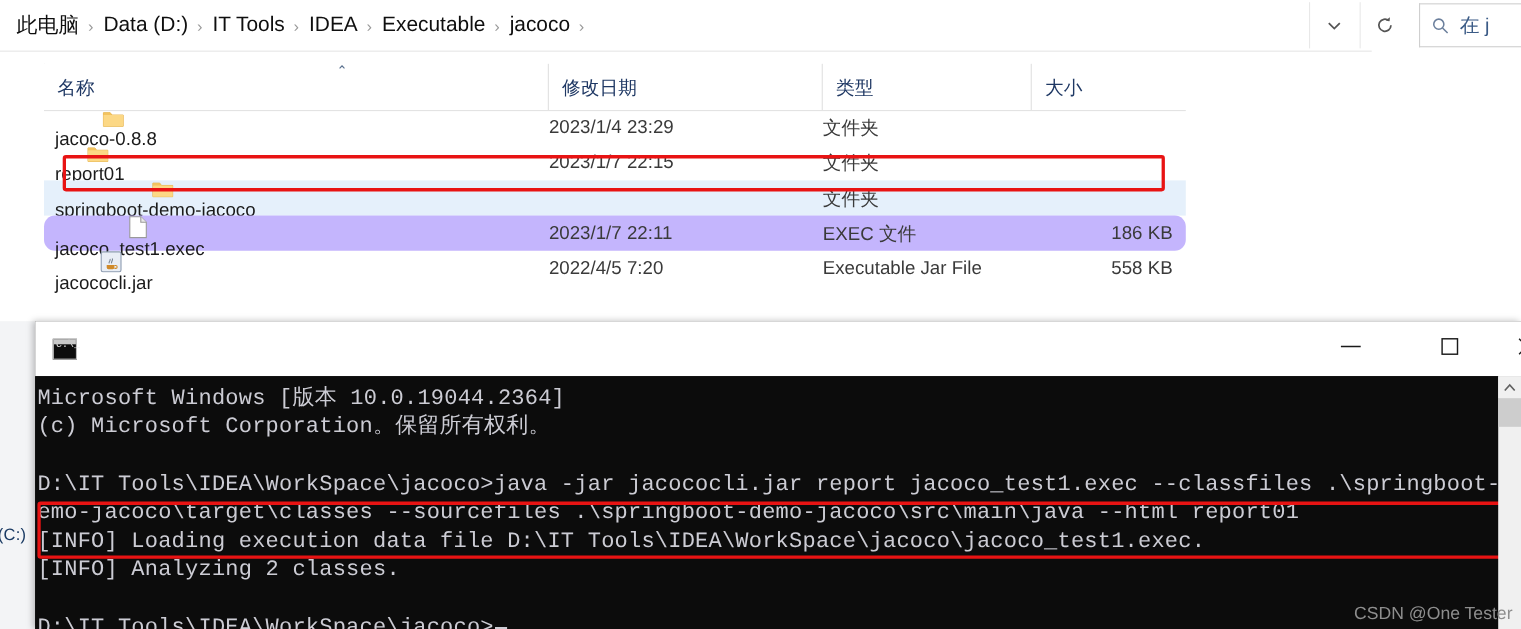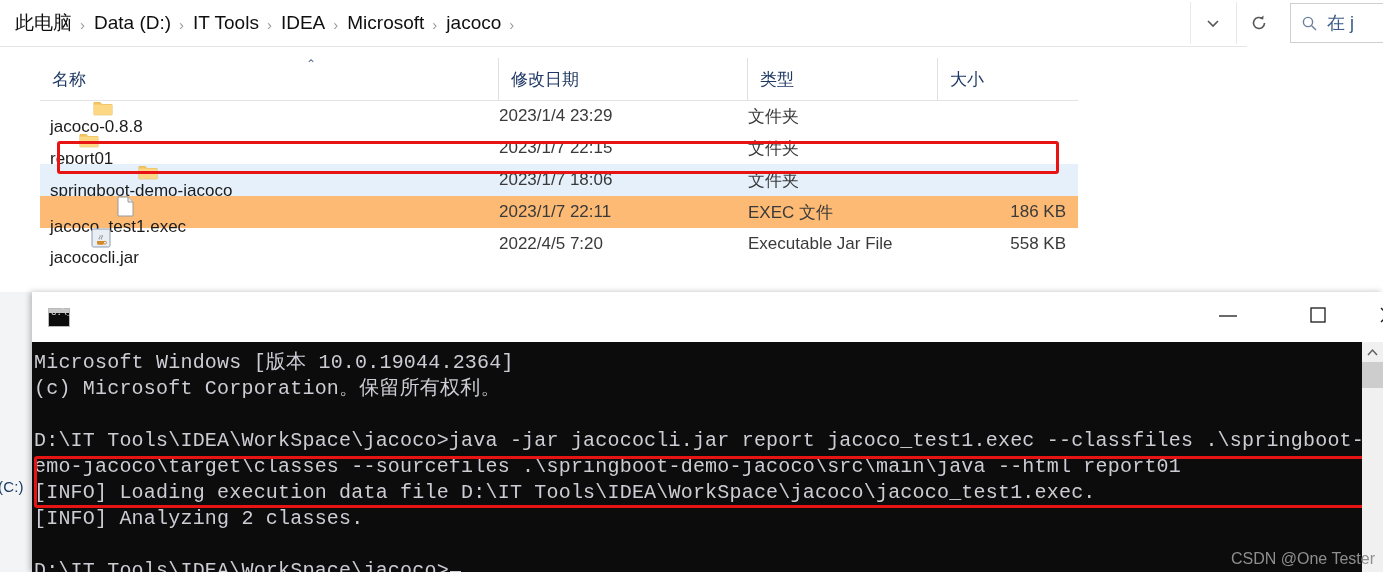--- a/index.html
+++ b/index.html
@@ -119,21 +119,21 @@
   #filelist {
     position: absolute; left: 40px; top: 100px;
     width: 1038px; height: 174px;
   }
   .row {
     position: absolute; left: 0;
     width: 1038px; height: 32px;
     display: flex; align-items: center;
   }
   .row.sel-blue { background: #e5f0fb; }
-  .row.sel-gray { background: #fdba74; }
+  .row.sel-gray { background: #c4b5fd; border-radius: 10px; }
   .cell { position: absolute; display: flex; align-items: center; height: 32px; }
   .c-name { left: 0;   font-size: 17px; color: #1b1b1b; flex-direction: column; }
   .c-date { left: 459px; font-size: 17px; color: #3a3a3a; }
   .c-type { left: 708px; font-size: 17px; color: #3a3a3a; }
   .c-size { left: 898px; width: 140px; justify-content: flex-end; padding-right: 12px;
             box-sizing: border-box; font-size: 17px; color: #3a3a3a; }
   .c-name .label { margin-left: 10px; }
   .ico { width: 22px; margin-left: 24px; display: flex; align-items: center; justify-content: center; }
 
   
@@ -264,21 +264,21 @@
     <div id="addr-row">
       <div id="breadcrumb">
           <span class="crumb">此电脑</span>
           <span class="sep">›</span>
           <span class="crumb">Data (D:)</span>
           <span class="sep">›</span>
           <span class="crumb">IT Tools</span>
           <span class="sep">›</span>
           <span class="crumb">IDEA</span>
           <span class="sep">›</span>
-          <span class="crumb">Microsoft</span>
+          <span class="crumb">Executable</span>
           <span class="sep">›</span>
           <span class="crumb">jacoco</span>
           <span class="sep">›</span>
         </div>
 
       <div class="addr-btn" id="btn-history">
         <span>
           <svg width="16" height="16" viewBox="0 0 16 16">
             <path d="M3 6 L8 11 L13 6" fill="none" stroke="#555" stroke-width="1.6"></path>
           </svg>
@@ -357,21 +357,20 @@
           <div class="cell c-name">
             <span class="ico">
               <svg width="20" height="17" viewBox="0 0 20 17">
                 <path d="M1 2.5 h6.2 l1.6 2.1 H19 v10.2 H1 Z" fill="#fbd27b" stroke="#e0ab3e" stroke-width=".8"></path>
                 <path d="M1 4.6 h18 v10.2 H1 Z" fill="#fcd885"></path>
                 <path d="M1 2.5 h6.2 l1.6 2.1 H1 Z" fill="#f3c35e"></path>
               </svg>
             </span>
             <span class="label">springboot-demo-jacoco</span>
           </div>
-          <div class="cell c-date">2023/1/7 18:06</div>
           <div class="cell c-type">文件夹</div>
           <div class="cell c-size"></div>
         </div>
         <div class="row sel-gray" style="top: 96px;">
           <div class="cell c-name">
             <span class="ico">
               <svg width="17" height="21" viewBox="0 0 17 21">
                 <path d="M1 1 h10 l5 5 v14 H1 Z" fill="#ffffff" stroke="#9a9a9a" stroke-width="1"></path>
                 <path d="M11 1 v5 h5" fill="#e9e9e9" stroke="#9a9a9a" stroke-width="1"></path>
               </svg>

